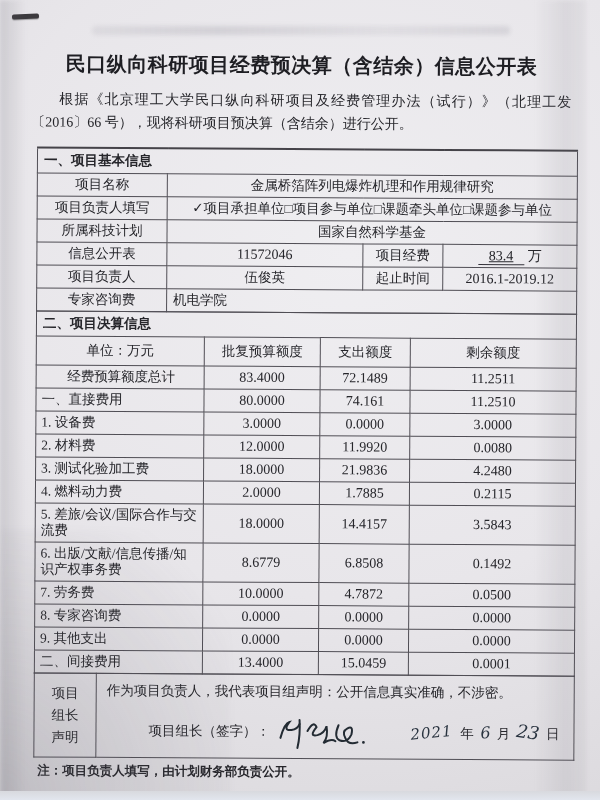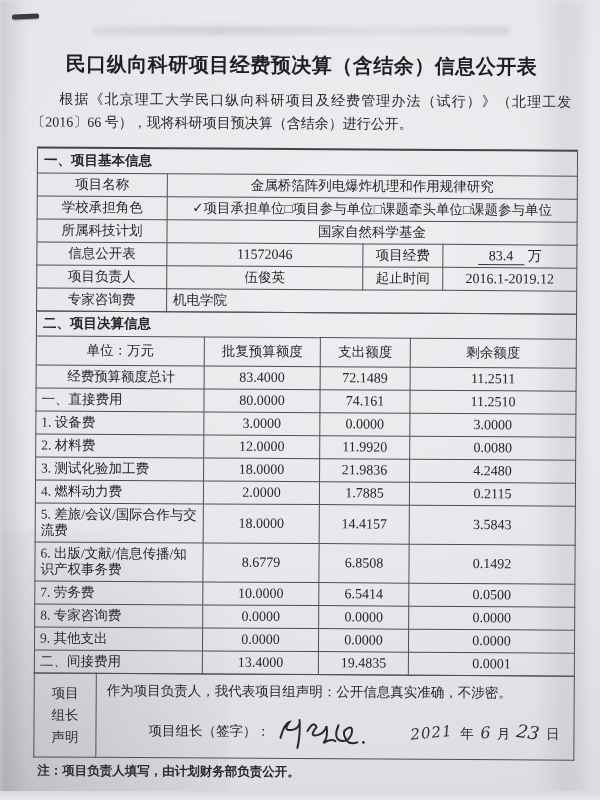--- a/index.html
+++ b/index.html
@@ -33,21 +33,21 @@
   td { border:1px solid #504e55; font-size:13.5px; line-height:16px; padding:3px 3px;
        text-align:center; vertical-align:middle; }
   .t-basic { border-top:2px solid #454349; }
   .t-mid, .t-decl { margin-top:-1px; }
 
   td.sec { text-align:left; font-family:"Liberation Sans","DejaVu Sans",sans-serif;
     font-weight:bold; font-size:13.5px; padding:4px 6px; }
   td.lbl { }
   td.left { text-align:left; padding-left:6px; }
   td.num { font-size:14px; }
-  .u { border-bottom:1px solid #33323a; padding:0 11px 1px 11px; }
+  .u { border-bottom:1px solid #33323a; padding:0 11px 1px 11px;text-decoration:underline; }
 
   .t-mid td.item { text-align:left; padding-left:5px; }
   .t-mid td.item.c { text-align:center; }
   .t-mid td.hdr { padding:6px 2px; }
 
   .t-decl td { height:84px; }
   td.decl-label { padding:6px 4px; }
   td.decl-label div { line-height:22px; }
   td.decl-body { text-align:left; vertical-align:top; padding:8px 8px 4px 10px; }
   .stmt { font-size:13.5px; line-height:18px; }
@@ -83,21 +83,21 @@
         </colgroup>
       <tbody>
           <tr>
         <td class="sec" colspan="4">一、项目基本信息</td>
       </tr>
       <tr>
         <td class="lbl">项目名称</td>
         <td colspan="3">金属桥箔阵列电爆炸机理和作用规律研究</td>
       </tr>
       <tr>
-        <td class="lbl">学校承担角色</td>
+        <td class="lbl">项目负责人填写</td>
         <td colspan="3">✓项目承担单位□项目参与单位□课题牵头单位□课题参与单位</td>
       </tr>
       <tr>
         <td class="lbl">所属科技计划</td>
         <td colspan="3">国家自然科学基金</td>
       </tr>
       <tr>
         <td class="lbl">信息公开表</td>
         <td class="num">11572046</td>
         <td class="lbl">项目经费</td>
@@ -177,39 +177,39 @@
       </tr>
       <tr>
         <td class="item">6. 出版/文献/信息传播/知识产权事务费</td>
         <td class="num">8.6779</td>
         <td class="num">6.8508</td>
         <td class="num">0.1492</td>
       </tr>
       <tr>
         <td class="item">7. 劳务费</td>
         <td class="num">10.0000</td>
-        <td class="num">6.5414</td>
+        <td class="num">4.7872</td>
         <td class="num">0.0500</td>
       </tr>
       <tr>
         <td class="item">8. 专家咨询费</td>
         <td class="num">0.0000</td>
         <td class="num">0.0000</td>
         <td class="num">0.0000</td>
       </tr>
       <tr>
         <td class="item">9. 其他支出</td>
         <td class="num">0.0000</td>
         <td class="num">0.0000</td>
         <td class="num">0.0000</td>
       </tr>
       <tr>
         <td class="item">二、间接费用</td>
         <td class="num">13.4000</td>
-        <td class="num">19.4835</td>
+        <td class="num">15.0459</td>
         <td class="num">0.0001</td>
       </tr>
     </tbody>
       </table>
 
     <table class="t-decl">
       <colgroup>
           <col style="width:62px">
           <col style="width:478px">
         </colgroup>

